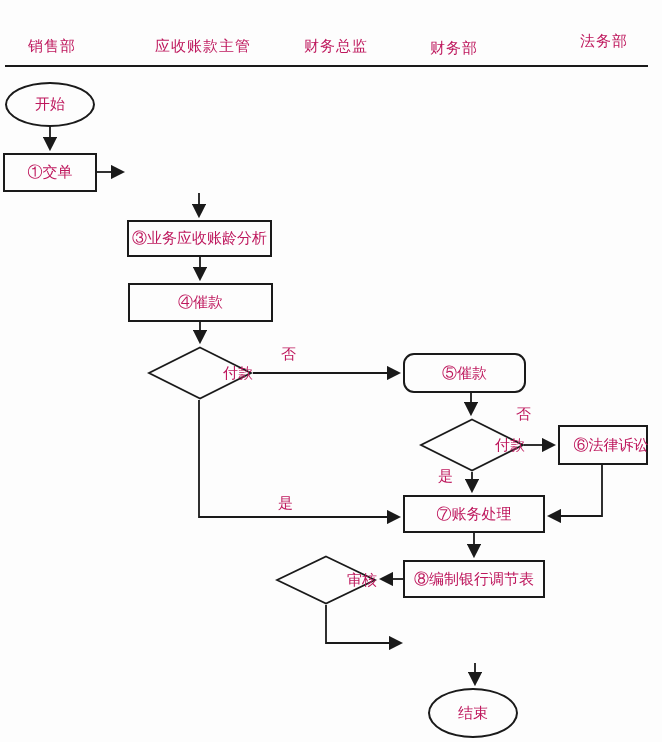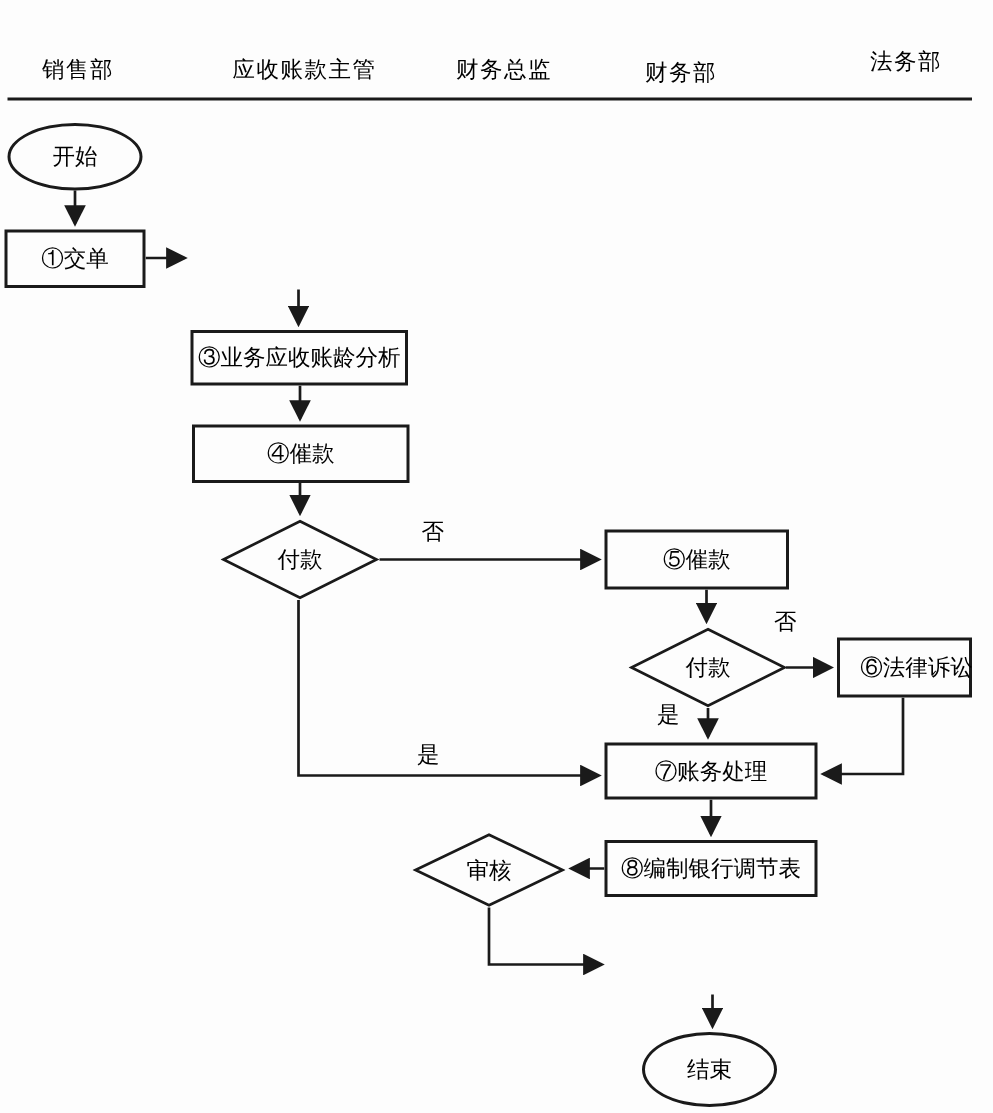--- a/index.html
+++ b/index.html
@@ -6,21 +6,21 @@
   body {
     font-family: "Liberation Serif", "DejaVu Serif", serif;
     background: #ffffff;
   }
   .canvas {
     position: relative;
     width: 662px;
     height: 742px;
     background: #fdfdfd;
     overflow: hidden;
-    color: #000000;
+    color: #be185d;
   }
   .lane-label {
     position: absolute;
     transform: translateX(-50%);
     font-size: 15px;
     white-space: nowrap;
     letter-spacing: 1px;
   }
   .header-rule {
     position: absolute;
@@ -44,21 +44,21 @@
     align-items: center;
     justify-content: center;
     font-size: 15px;
     white-space: nowrap;
   }
   .ellipse { border-radius: 50%; border-width: 2px; align-items: center; }
   .diamond {
     position: absolute;
     display: flex;
     align-items: center;
-    justify-content: center;
+    justify-content: flex-end;
     font-family: Liberation Serif, serif;
   }
   .diamond svg {
     position: absolute;
     left: 0; top: 0;
     width: 100%; height: 100%;
   }
   .diamond .dlabel {
     position: relative;
     font-size: 15px;
@@ -124,21 +124,21 @@
     <span>④催款</span>
   </div>
 
   <div class="diamond" style="left:147px; top:346px; width:106px; height:54px;">
     <svg viewBox="0 0 106 54">
       <polygon points="53,1.5 104,27 53,52.5 2,27" fill="#fdfdfd" stroke="#1a1a1a" stroke-width="1.8"></polygon>
     </svg>
     <span class="dlabel">付款</span>
   </div>
 
-  <div class="node" style="left:403px; top:353px; width:123px; height:40px;">
+  <div class="node" style="left:403px; top:353px; width:123px; height:40px;border-radius:11px;">
     <span>⑤催款</span>
   </div>
 
   <div class="diamond" style="left:419px; top:418px; width:106px; height:54px;">
     <svg viewBox="0 0 106 54">
       <polygon points="53,1.5 104,27 53,52.5 2,27" fill="#fdfdfd" stroke="#1a1a1a" stroke-width="1.8"></polygon>
     </svg>
     <span class="dlabel">付款</span>
   </div>
 

